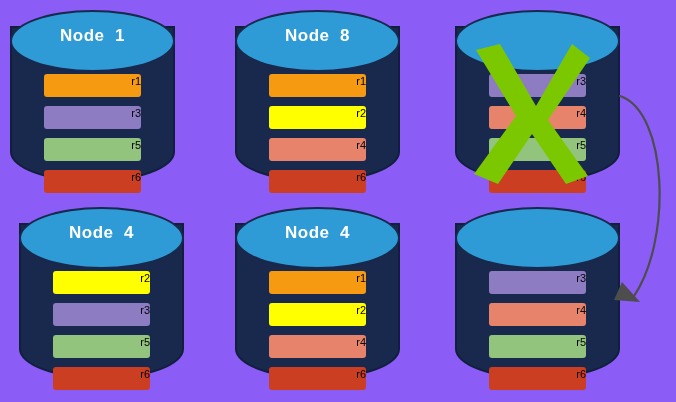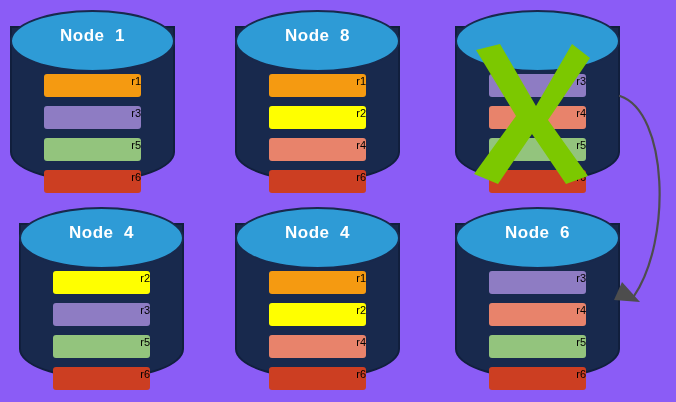--- a/index.html
+++ b/index.html
@@ -156,21 +156,20 @@
       <div class="row-bar" style="background: rgb(245, 154, 17);">r1</div>
       <div class="row-bar" style="background: rgb(255, 255, 0);">r2</div>
       <div class="row-bar" style="background: rgb(232, 131, 107);">r4</div>
       <div class="row-bar" style="background: rgb(204, 62, 34);">r6</div>
     </div>
   </div>
 
   <div class="node" style="left:455px; top:207px;">
     <div class="node-body"></div>
     <div class="node-top"></div>
-    <div class="node-title">Node  6</div>
     <div class="rows">
       <div class="row-bar" style="background: rgb(142, 124, 195);">r3</div>
       <div class="row-bar" style="background: rgb(232, 131, 107);">r4</div>
       <div class="row-bar" style="background: rgb(147, 196, 125);">r5</div>
       <div class="row-bar" style="background: rgb(204, 62, 34);">r6</div>
     </div>
   </div>
 
   <svg class="x-mark" viewBox="0 0 120 140">
     <polygon id="x-stroke-a" points="6,6 30,0 66,62 102,0 120,14 78,76 118,132 96,140 62,90 28,140 4,130 46,72" fill="#7cc800"></polygon>

